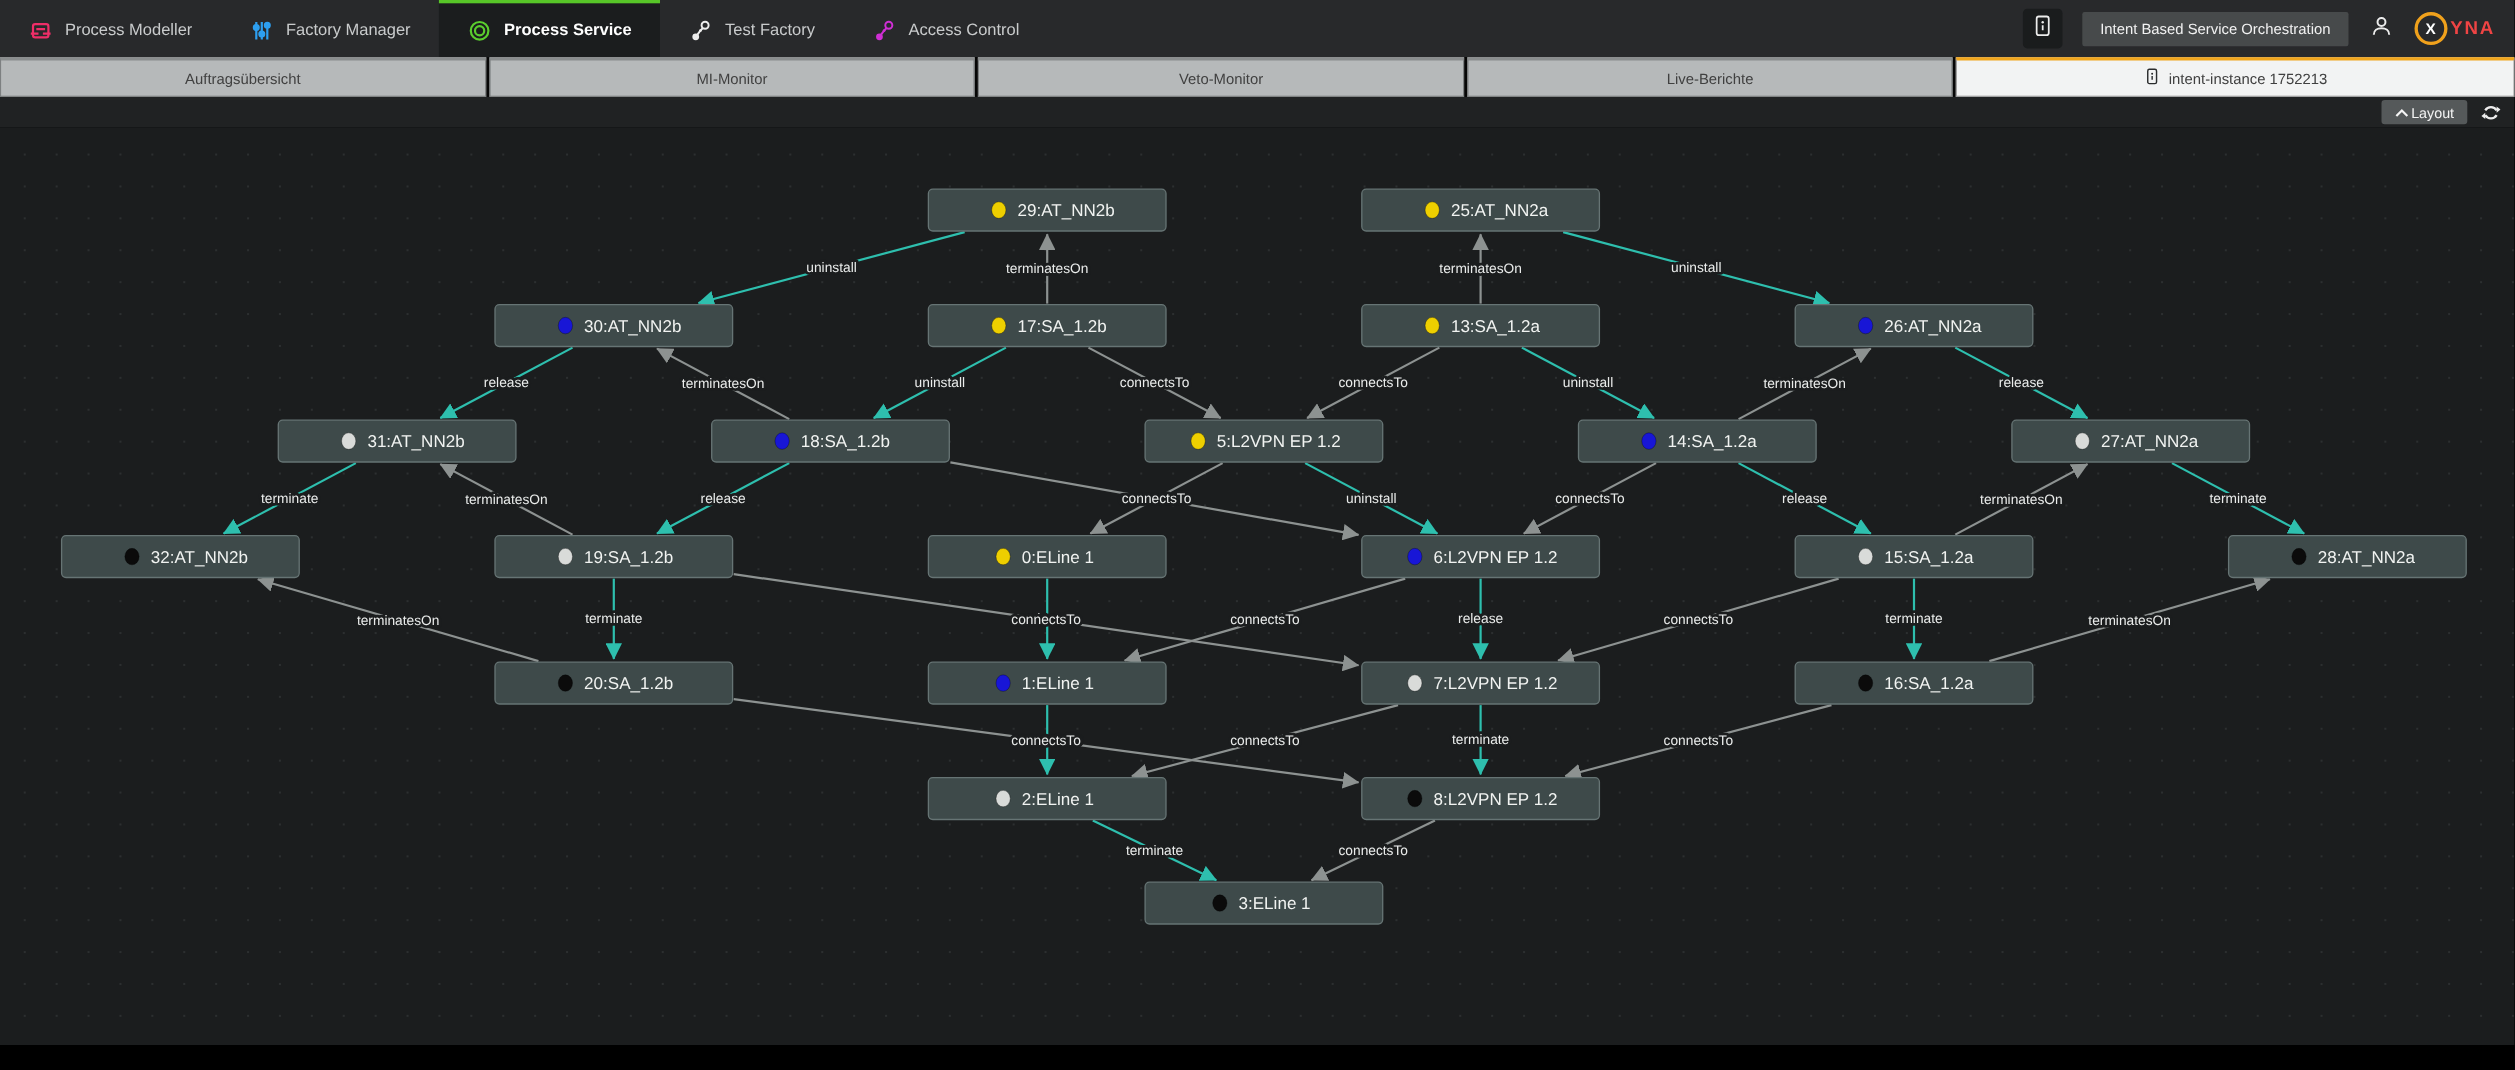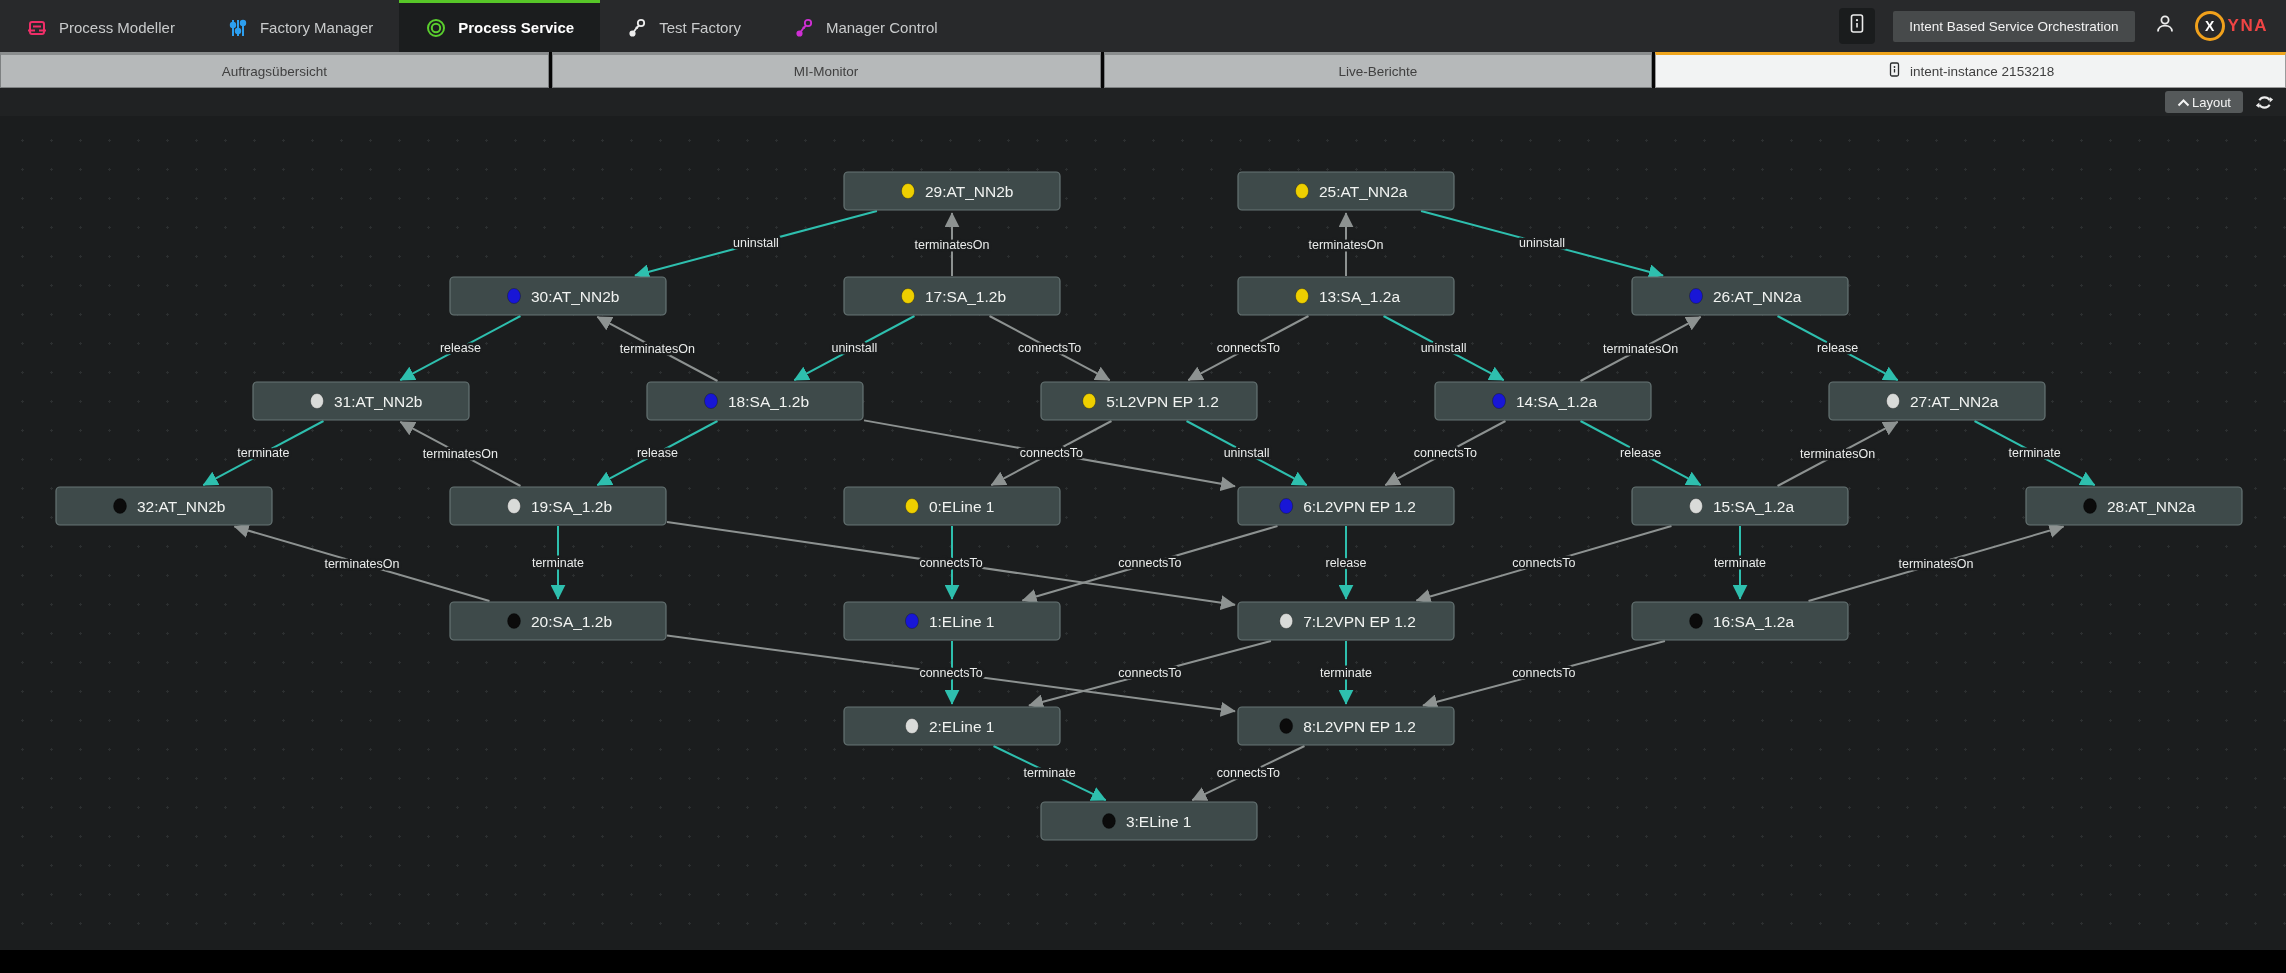--- a/index.html
+++ b/index.html
@@ -100,21 +100,21 @@
   </div>
   <div class="nav-item">
     <span class="nav-icon">
       <svg width="22" height="22" viewBox="0 0 22 22" fill="none" stroke="#cf2fd4" stroke-width="1.8">
         <circle cx="15" cy="6" r="3.2"></circle>
           <circle cx="6.5" cy="16.5" r="2.2" fill="#cf2fd4"></circle>
         <path d="M8,14.5 L10.5,11 L13,8.5"></path>
           <circle cx="10.8" cy="10.8" r="1.3" fill="#cf2fd4" stroke="none"></circle>
       </svg>
       </span>
-    <span>Manager Control</span>
+    <span>Access Control</span>
   </div>
 
   <div class="nav-right">
     <div class="info-box">
       <span>
         <svg width="22" height="24" viewBox="0 0 22 24" fill="none" stroke="#ececec" stroke-width="1.6">
           <rect x="5.5" y="3" width="11" height="17" rx="2"></rect>
           <circle cx="11" cy="8.2" r="1.1" fill="#ececec" stroke="none"></circle>
             <line x1="11" y1="11" x2="11" y2="15.5"></line>
         </svg></span>
@@ -135,30 +135,33 @@
 </div>
 
 <div class="tabs">
   <div class="tab">
       <span>Auftragsübersicht</span>
     </div>
   <div class="tab">
       <span>MI-Monitor</span>
     </div>
   <div class="tab">
+      <span>Veto-Monitor</span>
+    </div>
+  <div class="tab">
       <span>Live-Berichte</span>
     </div>
   <div class="tab active">
     <span>
       <svg width="15" height="17" viewBox="0 0 15 17" fill="none" stroke="#2a2c2d" stroke-width="1.3">
         <rect x="3.5" y="2" width="8" height="13" rx="1.5"></rect>
         <circle cx="7.5" cy="6" r="0.9" fill="#2a2c2d" stroke="none"></circle>
           <line x1="7.5" y1="8" x2="7.5" y2="11.5"></line>
       </svg></span>
-    <span>intent-instance 2153218</span>
+    <span>intent-instance 1752213</span>
   </div>
 </div>
 
 <div class="toolbar">
   <button class="layout-btn">
     <span>
       <svg width="13" height="8" viewBox="0 0 13 8" fill="none" stroke="#f4f4f4" stroke-width="2">
           <polyline points="1.5,6.5 6.5,1.5 11.5,6.5"></polyline>
         </svg></span>
     <span>Layout</span>

